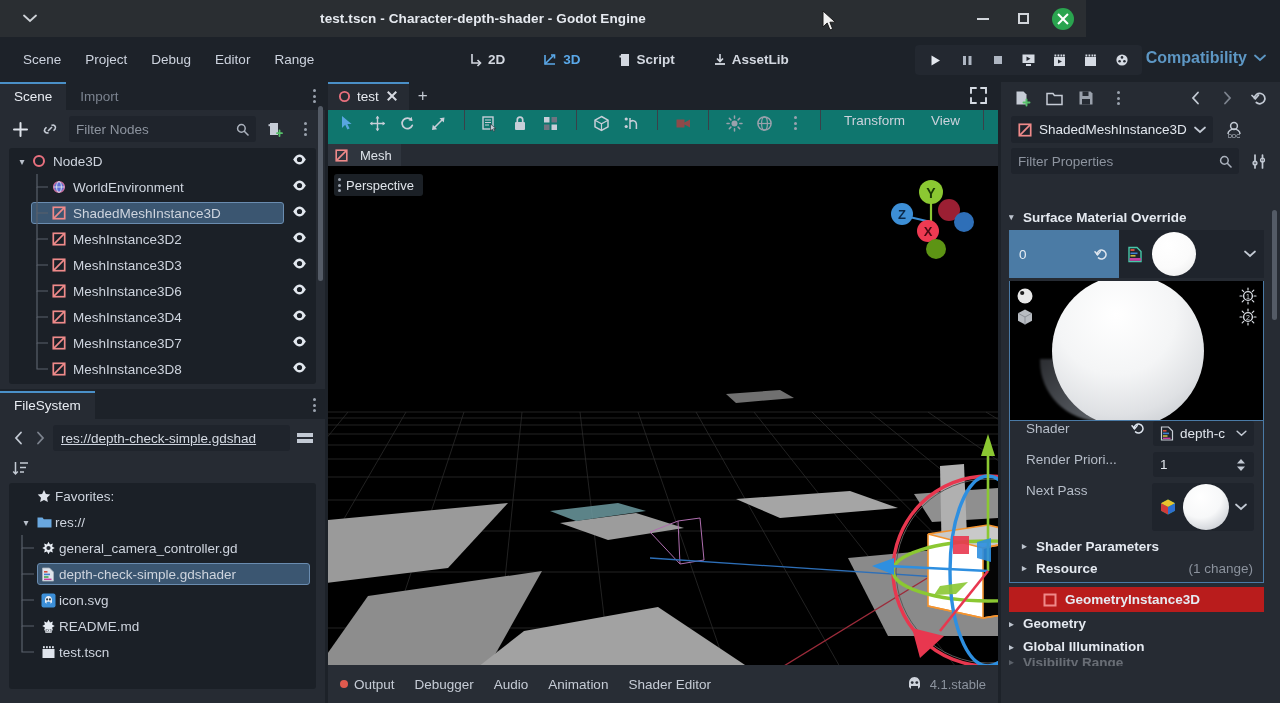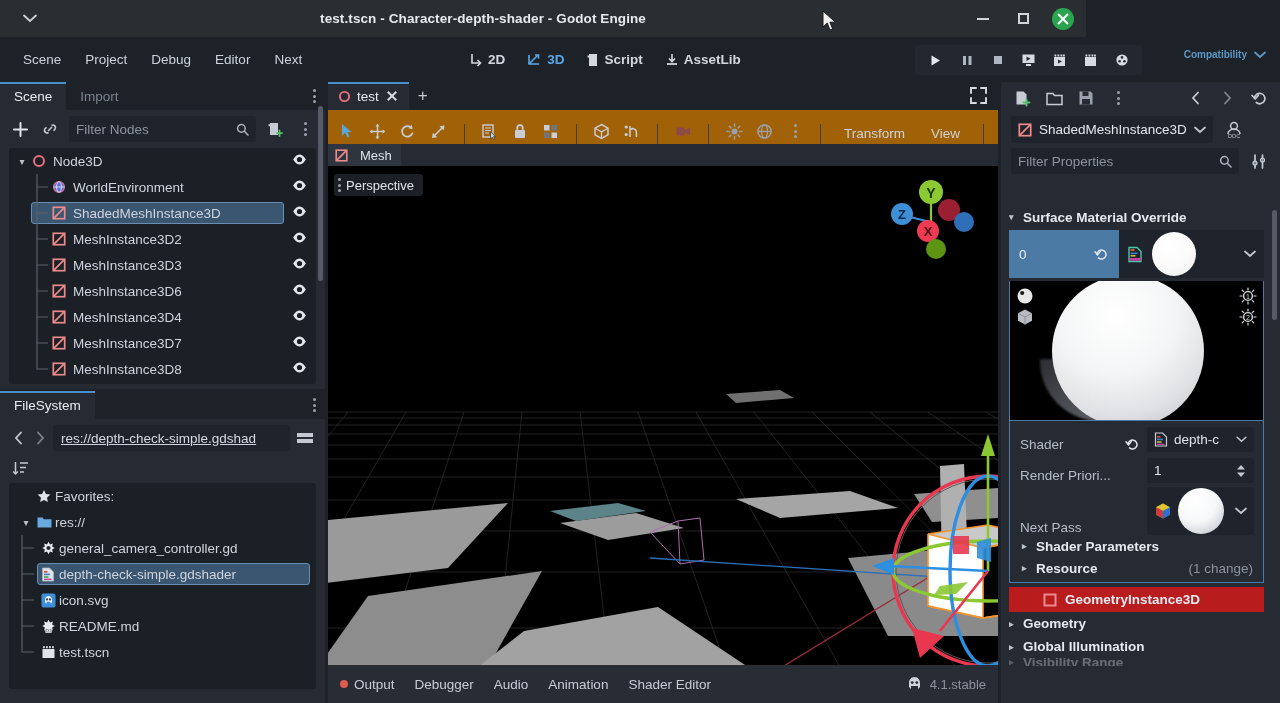--- a/index.html
+++ b/index.html
@@ -36,33 +36,33 @@
   .wbtn.close::after { transform: rotate(-45deg); }
   .cursor-arrow { position: absolute; left: 822px; top: 10px; width: 16px; height: 22px; pointer-events:none; }
 
   
   .menubar {
     position: absolute; left: 0; top: 37px; width: 1280px; height: 45px;
     background: #1d2229; display: flex; align-items: center;
   }
   .menu-items { display: flex; align-items: center; padding-left: 13px; gap: 4px; }
   .menu-item { padding: 5px 10px; border-radius: 3px; color: #cdd3de; font-size: 13.5px; }
-  .center-tools { position: absolute; left: 460px; top: 0; height: 45px; display: flex; align-items: center; gap: 4px; }
+  .center-tools { position: absolute; left: 460px; top: 0; height: 45px; display: flex; align-items: center; gap: 20px; }
   .ctool { display: flex; align-items: center; gap: 5px; padding: 5px 9px; border-radius: 3px; font-size: 13.5px; font-weight: bold; color: #d3d8e0; }
   .ctool.active { color: #5aa8e8; }
   .ctool svg { display:block; }
   .play-group {
     position: absolute; right: 138px; top: 8px; height: 30px;
     background: #232830; border-radius: 4px;
     display: flex; align-items: center; padding: 0 6px; gap: 2px;
   }
   .pbtn { width: 29px; height: 26px; display: flex; align-items: center; justify-content: center; border-radius: 3px; }
   .renderer {
     position: absolute; right: 14px; top: 12px;
-    color: #5d97c4; font-weight: bold; font-size: 10px;
+    color: #5d97c4; font-weight: bold; font-size: 16px;
     display: flex; align-items: center; gap: 7px;
   }
 
   
   .panel-tabs {
     display: flex; align-items: stretch; height: 28px;
     background: #1d2229; position: relative;
   }
   .ptab {
     padding: 0 14px; display: flex; align-items: center;
@@ -148,21 +148,21 @@
   .stab::before { content:""; position:absolute; left:0; right:0; top:0; height:2px; background:#4a90c8; }
   .stab-close { width: 14px; height: 14px; position: relative; }
   .stab-close::before, .stab-close::after {
     content:""; position:absolute; left:1px; top:6px; width:12px; height:2px; background:#d7dbe2;
   }
   .stab-close::before{ transform: rotate(45deg);} .stab-close::after{ transform: rotate(-45deg);}
   .stab-add { width: 28px; display:flex; align-items:center; justify-content:center; color:#c4cad3; font-size: 17px; }
   .fullscreen-btn { position:absolute; right: 10px; top: 4px; }
 
   .vp-toolbar {
-    height: 34px; background: #a16207; display:flex; align-items:flex-end; gap: 8px; padding: 0 8px;
+    height: 34px; background: #0f766e; display:flex; align-items:flex-start; gap: 8px; padding: 0 8px;
   }
   .vtool { width: 28px; height: 26px; display:flex; align-items:center; justify-content:center; border-radius:3px; }
   .vsep { width: 1px; height: 20px; background: #3a4049; margin: 0 6px; }
   .vmenu { padding: 3px 9px; font-size: 13.5px; color: #ccd2dc; border-radius: 3px; }
 
   .mesh-bar { height: 22px; background:#262b33; display:flex; align-items:flex-start; }
   .mesh-chip {
     display:flex; align-items:center; gap:12px; height: 22px; padding: 0 9px 0 7px;
     background:#2f353e; font-size: 13px; color:#dde2e9;
   }
@@ -222,21 +222,21 @@
   .mp-ball {
     position: absolute; left: 42px; top: -6px; width: 152px; height: 152px; border-radius: 50%;
     background: radial-gradient(circle at 42% 26%, #ffffff 0%, #f4f5f6 42%, #dfe1e4 70%, #b9bdc3 100%);
   }
   .mp-shadow {
     position: absolute; left: 30px; top: 78px; width: 120px; height: 62px;
     background: linear-gradient(140deg, #2b2d31 0%, #575b61 60%, #8e9299 100%);
     border-radius: 0 0 60px 60px; filter: blur(1px);
   }
   .mp-icon { position: absolute; width: 18px; height: 18px; }
-  .prop-row { display:flex; align-items:flex-end; height: 31px; border-left: 1px solid #4a7aa6; border-right: 1px solid #4a7aa6; padding-left: 10px; }
+  .prop-row { display:flex; align-items:flex-start; height: 31px; border-left: 1px solid #4a7aa6; border-right: 1px solid #4a7aa6; padding-left: 16px; }
   .prop-label { width: 105px; font-size: 13.5px; color: #b6bdc8; }
   .prop-field {
     flex:1; height: 25px; background:#1f242c; border-radius:3px;
     display:flex; align-items:center; gap: 6px; padding: 0 7px; font-size: 13.5px; color:#e0e5ec;
     margin-right: 9px;
   }
   .prop-row.tall { height: 52px; }
   .prop-field.tall { height: 48px; }
   .mat-ball-md { width: 46px; height: 46px; border-radius: 50%;
     background: radial-gradient(circle at 38% 28%, #ffffff 0%, #f7f8f9 48%, #d2d5da 78%, #a8acb3 100%); }
@@ -278,21 +278,21 @@
       <path d="M1 1 L1 17 L5.2 13 L8 20 L10.6 18.8 L7.9 12.2 L13.4 12.2 Z" fill="#f2f2f2" stroke="#1a1a1a" stroke-width="1"></path>
     </svg>
   </div>
 
   <div class="menubar">
     <div class="menu-items">
       <div class="menu-item">Scene</div>
       <div class="menu-item">Project</div>
       <div class="menu-item">Debug</div>
       <div class="menu-item">Editor</div>
-      <div class="menu-item">Next</div>
+      <div class="menu-item">Range</div>
     </div>
 
     <div class="center-tools">
       <div class="ctool">
         <svg width="14" height="14" viewBox="0 0 14 14">
           <path d="M3 1 L3 10 L11 10" stroke="#d3d8e0" stroke-width="1.6" fill="none"></path>
           <path d="M8.5 7 L11.5 10 L8.5 13" stroke="#d3d8e0" stroke-width="1.6" fill="none"></path>
         </svg>
         <span>2D</span>
       </div>

